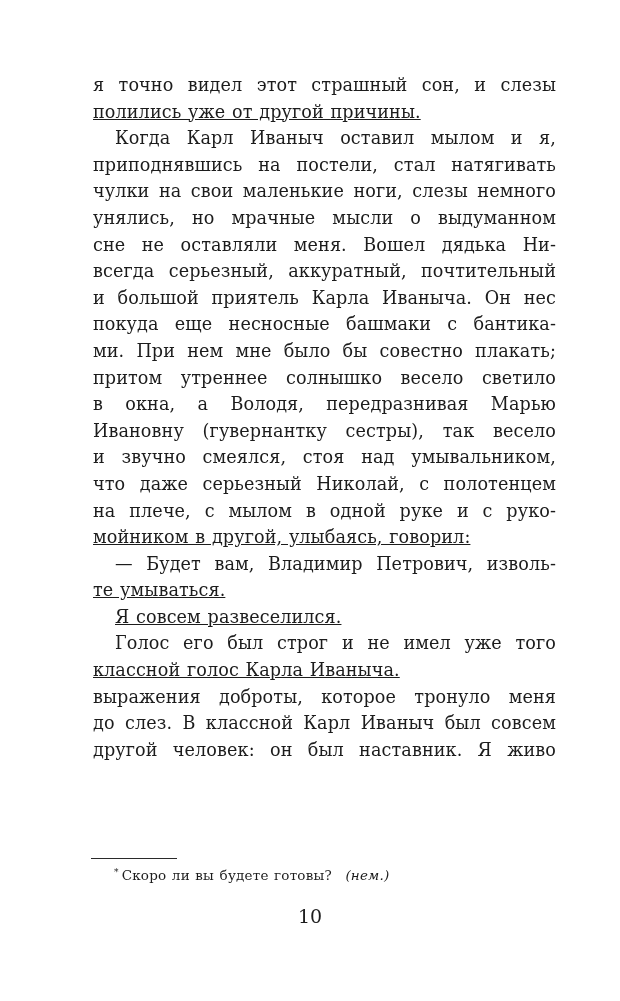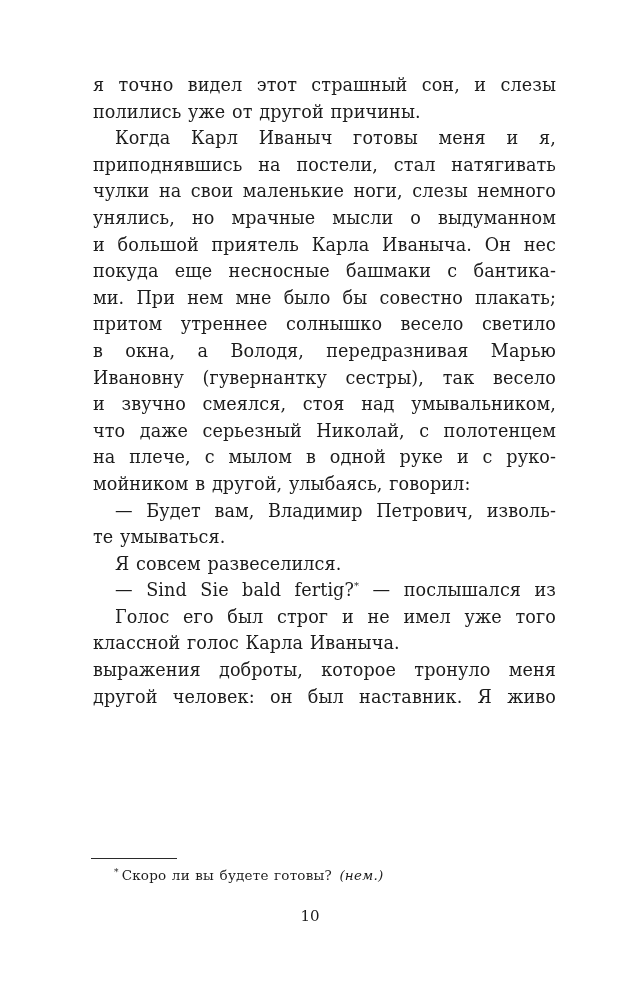--- a/index.html
+++ b/index.html
@@ -27,20 +27,21 @@
       line-height: 26.6px;
       font-size: 17.6px;
       white-space: nowrap;
       text-align: justify;
       text-align-last: justify;
       letter-spacing: 0.1px;
       word-spacing: 1px;
     }
     .line.last {
       text-align-last: left;
+      text-decoration: underline;
     }
     .line.indent {
       padding-left: 22px;
     }
     .sup {
       font-size: 10px;
       vertical-align: 7px;
       line-height: 0;
     }
     .footnote-rule {
@@ -63,60 +64,62 @@
       word-spacing: 1px;
     }
     .footnote .fn-mark {
       font-size: 9px;
       vertical-align: 5px;
       line-height: 0;
       margin-right: 3px;
     }
     .footnote .fn-lang {
       font-style: italic;
-      margin-left: 2px;
+      margin-left: 8px;
     }
     .page-number {
       position: absolute;
       left: 0;
       width: 620px;
       top: 904px;
       text-align: center;
-      font-size: 15px;
+      font-size: 19px;
       line-height: 24px;
       color: #1c1c1c;
     }
   </style>
 </head>
 <body>
 
 <div class="page">
   <span class="line">я точно видел этот страшный сон, и слезы</span>
   <span class="line last">полились уже от другой причины.</span>
-  <span class="line indent">Когда Карл Иваныч готовы меня и я,</span>
+  <span class="line indent">Когда Карл Иваныч оставил мылом и я,</span>
   <span class="line">приподнявшись на постели, стал натягивать</span>
   <span class="line">чулки на свои маленькие ноги, слезы немного</span>
   <span class="line">унялись, но мрачные мысли о выдуманном</span>
+  <span class="line">сне не оставляли меня. Вошел дядька Ни-</span>
+  <span class="line">всегда серьезный, аккуратный, почтительный</span>
   <span class="line">и большой приятель Карла Иваныча. Он нес</span>
   <span class="line">покуда еще несносные башмаки с бантика-</span>
   <span class="line">ми. При нем мне было бы совестно плакать;</span>
   <span class="line">притом утреннее солнышко весело светило</span>
   <span class="line">в окна, а Володя, передразнивая Марью</span>
   <span class="line">Ивановну (гувернантку сестры), так весело</span>
   <span class="line">и звучно смеялся, стоя над умывальником,</span>
   <span class="line">что даже серьезный Николай, с полотенцем</span>
   <span class="line">на плече, с мылом в одной руке и с руко-</span>
   <span class="line last">мойником в другой, улыбаясь, говорил:</span>
   <span class="line indent">— Будет вам, Владимир Петрович, изволь-</span>
   <span class="line last">те умываться.</span>
   <span class="line indent last">Я совсем развеселился.</span>
-  <span class="line indent"><span>— Sind Sie bald fertig?</span><span class="sup">*</span><span> — послышался из</span></span>
   <span class="line indent">Голос его был строг и не имел уже того</span>
   <span class="line last">классной голос Карла Иваныча.</span>
   <span class="line">выражения доброты, которое тронуло меня</span>
+  <span class="line">до слез. В классной Карл Иваныч был совсем</span>
   <span class="line">другой человек: он был наставник. Я живо</span>
 </div>
 
 <div class="footnote-rule"></div>
 
 <div class="footnote">
   <span class="fn-mark">*</span><span>Скоро ли вы будете готовы?</span>
   <span class="fn-lang">(нем.)</span>
 </div>
 

